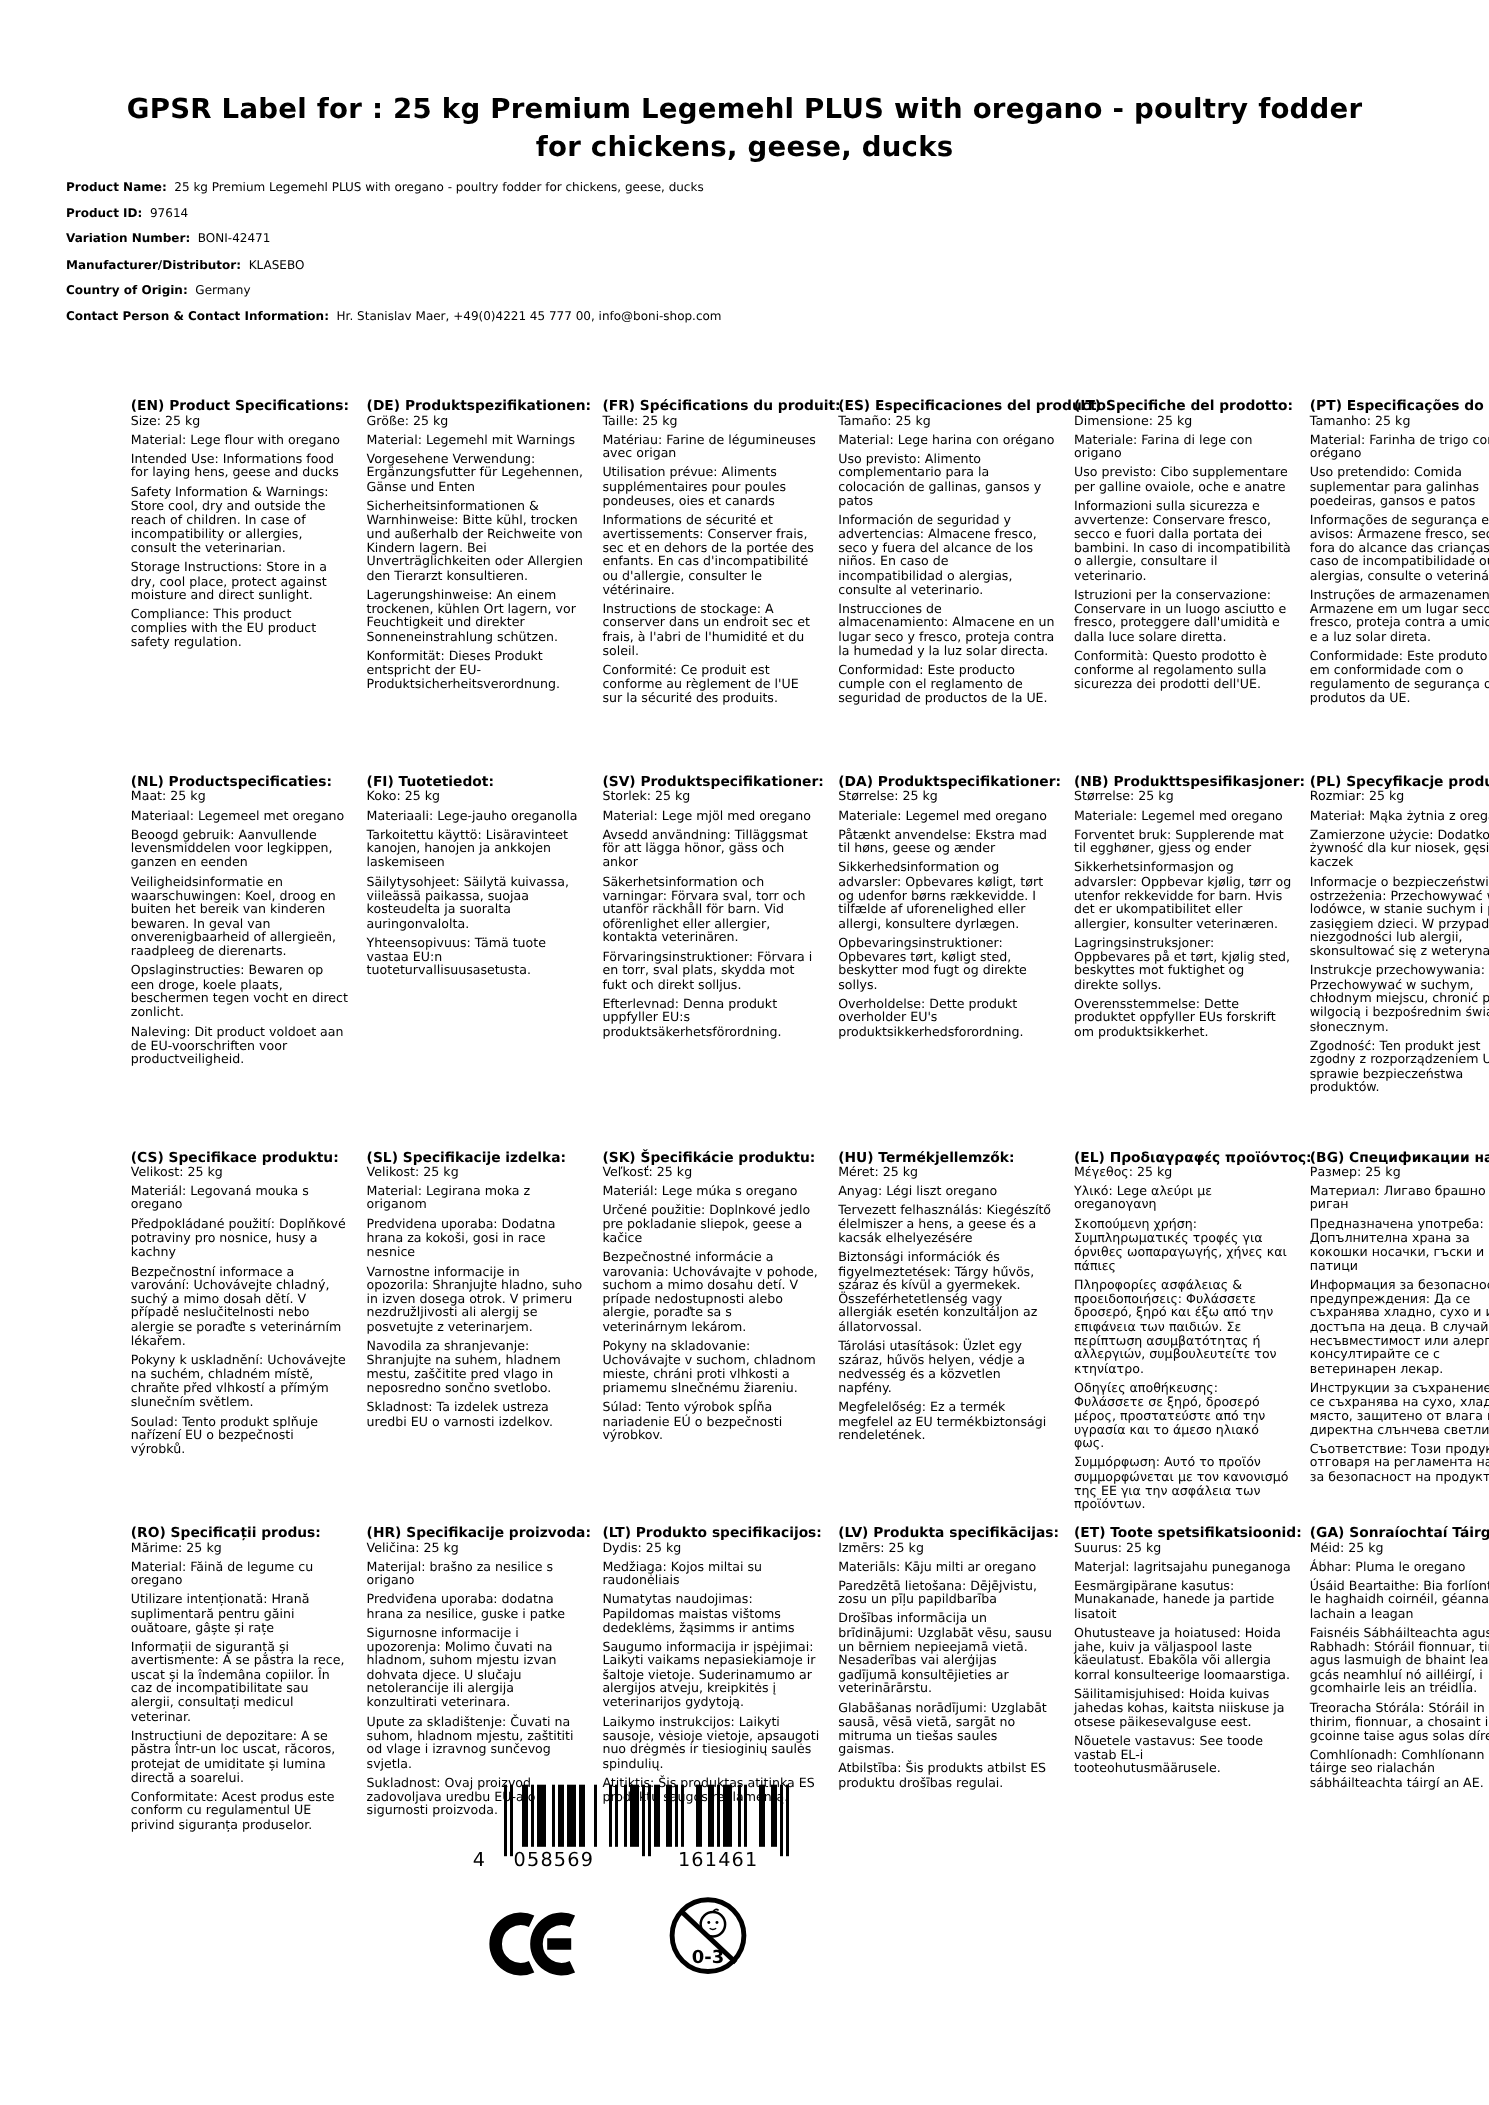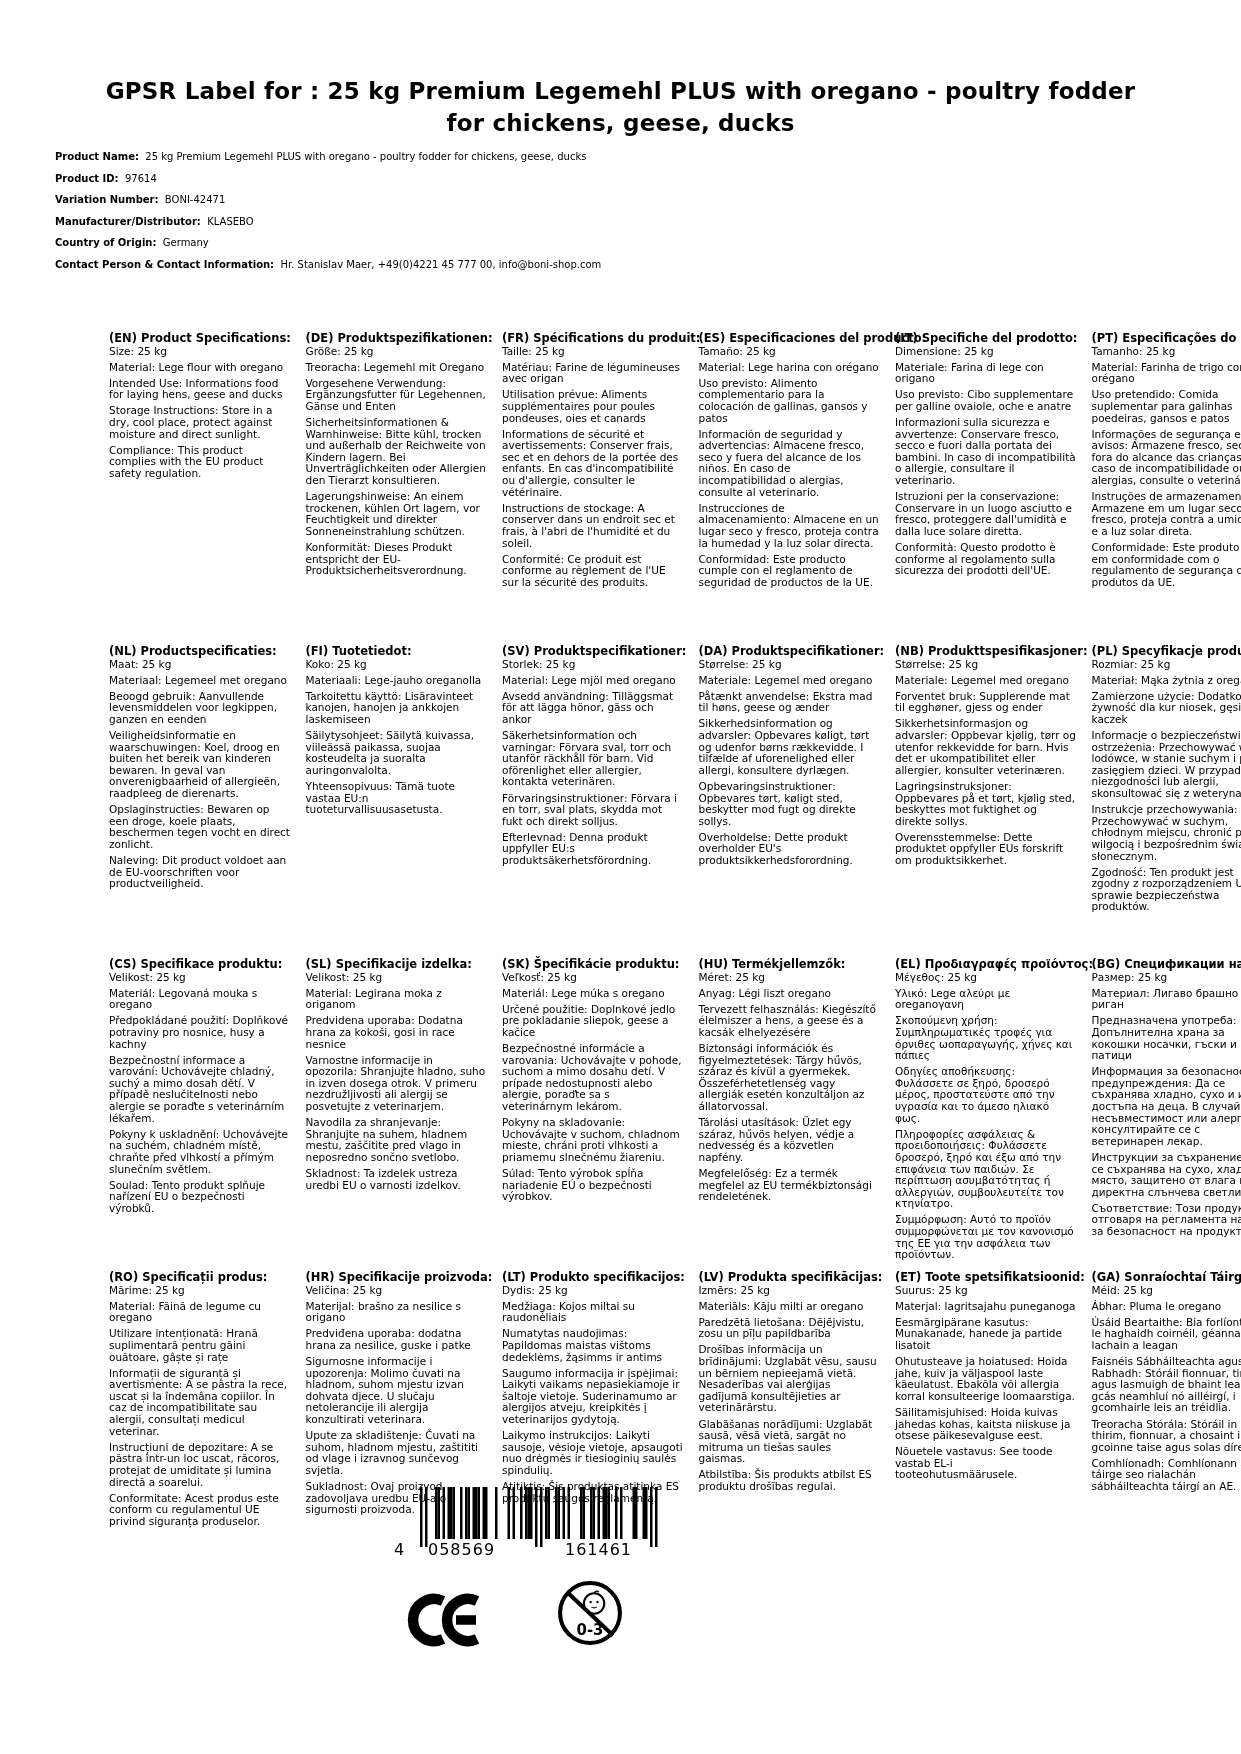--- a/index.html
+++ b/index.html
@@ -46,27 +46,28 @@
       <div class="info-row"><span class="info-label">Manufacturer/Distributor:</span><span class="info-value">&nbsp; KLASEBO</span></div>
       <div class="info-row"><span class="info-label">Country of Origin:</span><span class="info-value">&nbsp; Germany</span></div>
       <div class="info-row"><span class="info-label">Contact Person &amp; Contact Information:</span><span class="info-value">&nbsp; Hr. Stanislav Maer, +49(0)4221 45 777 00, info@boni-shop.com</span></div>
     </div>
   <div class="grid" id="blocks-grid">
       <div class="block">
         <div class="block-title">(EN) Product Specifications:</div>
         <p class="block-p">Size: 25 kg</p>
         <p class="block-p">Material: Lege flour with oregano</p>
         <p class="block-p">Intended Use: Informations food for laying hens, geese and ducks</p>
+        <p class="block-p">Safety Information &amp; Warnings: Store cool, dry and outside the reach of children. In case of incompatibility or allergies, consult the veterinarian.</p>
         <p class="block-p">Storage Instructions: Store in a dry, cool place, protect against moisture and direct sunlight.</p>
         <p class="block-p">Compliance: This product complies with the EU product safety regulation.</p>
       </div>
       <div class="block">
         <div class="block-title">(DE) Produktspezifikationen:</div>
         <p class="block-p">Größe: 25 kg</p>
-        <p class="block-p">Treoracha: Legemehl mit Oregano</p>
+        <p class="block-p">Material: Legemehl mit Warnings</p>
         <p class="block-p">Vorgesehene Verwendung: Ergänzungsfutter für Legehennen, Gänse und Enten</p>
         <p class="block-p">Sicherheitsinformationen &amp; Warnhinweise: Bitte kühl, trocken und außerhalb der Reichweite von Kindern lagern. Bei Unverträglichkeiten oder Allergien den Tierarzt konsultieren.</p>
         <p class="block-p">Lagerungshinweise: An einem trockenen, kühlen Ort lagern, vor Feuchtigkeit und direkter Sonneneinstrahlung schützen.</p>
         <p class="block-p">Konformität: Dieses Produkt entspricht der EU-Produktsicherheitsverordnung.</p>
       </div>
       <div class="block">
         <div class="block-title">(FR) Spécifications du produit:</div>
         <p class="block-p">Taille: 25 kg</p>
         <p class="block-p">Matériau: Farine de légumineuses avec origan</p>
         <p class="block-p">Utilisation prévue: Aliments supplémentaires pour poules pondeuses, oies et canards</p>
@@ -188,22 +189,22 @@
         <p class="block-p">Tervezett felhasználás: Kiegészítő élelmiszer a hens, a geese és a kacsák elhelyezésére</p>
         <p class="block-p">Biztonsági információk és figyelmeztetések: Tárgy hűvös, száraz és kívül a gyermekek. Összeférhetetlenség vagy allergiák esetén konzultáljon az állatorvossal.</p>
         <p class="block-p">Tárolási utasítások: Üzlet egy száraz, hűvös helyen, védje a nedvesség és a közvetlen napfény.</p>
         <p class="block-p">Megfelelőség: Ez a termék megfelel az EU termékbiztonsági rendeletének.</p>
       </div>
       <div class="block">
         <div class="block-title">(EL) Προδιαγραφές προϊόντος:</div>
         <p class="block-p">Μέγεθος: 25 kg</p>
         <p class="block-p">Υλικό: Lege αλεύρι με oreganoγανη</p>
         <p class="block-p">Σκοπούμενη χρήση: Συμπληρωματικές τροφές για όρνιθες ωοπαραγωγής, χήνες και πάπιες</p>
+        <p class="block-p">Πληροφορίες ασφάλειας &amp; προειδοποιήσεις: Φυλάσσετε δροσερό, ξηρό και έξω από την επιφάνεια των παιδιών. Σε περίπτωση ασυμβατότητας ή αλλεργιών, συμβουλευτείτε τον κτηνίατρο.</p>
         <p class="block-p">Οδηγίες αποθήκευσης: Φυλάσσετε σε ξηρό, δροσερό μέρος, προστατεύστε από την υγρασία και το άμεσο ηλιακό φως.</p>
-        <p class="block-p">Πληροφορίες ασφάλειας &amp; προειδοποιήσεις: Φυλάσσετε δροσερό, ξηρό και έξω από την επιφάνεια των παιδιών. Σε περίπτωση ασυμβατότητας ή αλλεργιών, συμβουλευτείτε τον κτηνίατρο.</p>
         <p class="block-p">Συμμόρφωση: Αυτό το προϊόν συμμορφώνεται με τον κανονισμό της ΕΕ για την ασφάλεια των προϊόντων.</p>
       </div>
       <div class="block">
         <div class="block-title">(BG) Спецификации на продукта:</div>
         <p class="block-p">Размер: 25 kg</p>
         <p class="block-p">Материал: Лигаво брашно с риган</p>
         <p class="block-p">Предназначена употреба: Допълнителна храна за кокошки носачки, гъски и патици</p>
         <p class="block-p">Информация за безопасност и предупреждения: Да се съхранява хладно, сухо и извън достъпа на деца. В случай на несъвместимост или алергии, консултирайте се с ветеринарен лекар.</p>
         <p class="block-p">Инструкции за съхранение: Да се съхранява на сухо, хладно място, защитено от влага и директна слънчева светлина.</p>
         <p class="block-p">Съответствие: Този продукт отговаря на регламента на ЕС за безопасност на продуктите.</p>

